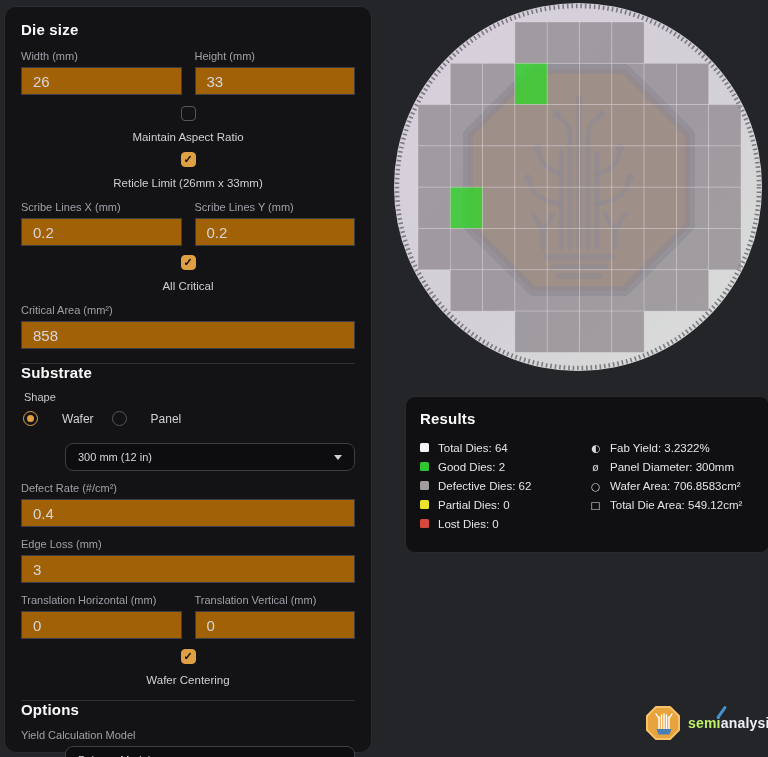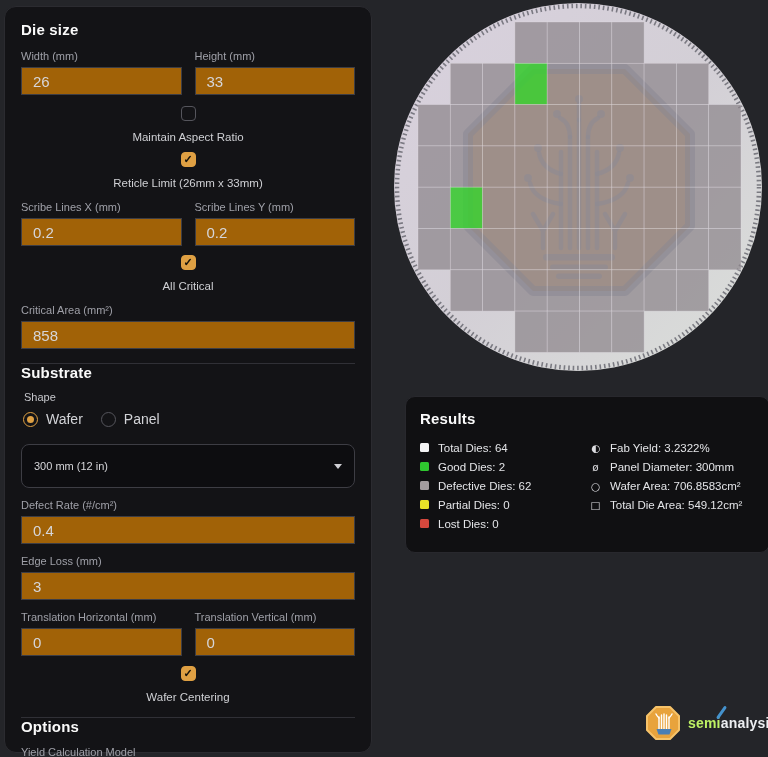--- a/index.html
+++ b/index.html
@@ -11,34 +11,34 @@
               background:#131316;border:1px solid #2b2b30;border-radius:12px;padding:14px 16px;}
   h2.section{font-size:15px;font-weight:bold;color:#fafafa;margin:0;letter-spacing:.2px;}
   .mt2{margin-top:2px}.mt8{margin-top:8px}.mt9{margin-top:9px}.mt10{margin-top:10px}
   .mt11{margin-top:11px}.mt12{margin-top:12px}.mt15{margin-top:15px}
   .mt17{margin-top:17px}
   .row2{display:grid;grid-template-columns:1fr 1fr;column-gap:13px;}
   .field label{display:block;font-size:11px;color:#9fa0a8;margin-bottom:5px;line-height:12px;}
   .tbox{width:100%;box-sizing:border-box;height:28px;background:#a16207;border:1px solid #3d3d44;
         border-radius:0;padding:0 11px;font-size:15px;color:#d6d6da;outline:none;
         font-family:"Liberation Sans",sans-serif;}
-  .select{display:flex;align-items:center;justify-content:space-between;height:44px;background:#0d0d10;
+  .select{display:flex;align-items:center;justify-content:space-between;height:28px;background:#0d0d10;
           border:1px solid #3d3d44;border-radius:8px;padding:0 12px;font-size:11px;color:#d6d6da;
-          box-sizing:border-box;cursor:pointer;}
+          box-sizing:border-box;cursor:pointer;margin-left:44px;}
   .caret{width:0;height:0;border-left:4px solid transparent;border-right:4px solid transparent;
          border-top:5px solid #cfcfd4;}
   .check-row{display:flex;align-items:center;gap:10px;font-size:11.5px;color:#cfd0d4;flex-direction:column;}
   .checkbox{width:15px;height:15px;box-sizing:border-box;border-radius:4px;border:1px solid #55555c;
             background:transparent;display:flex;align-items:center;justify-content:center;
             font-size:11px;font-weight:bold;color:#17130b;flex:0 0 auto;cursor:pointer;}
   .checkbox.on{background:#dfa043;border-color:#dfa043;}
   .divider{border:none;border-top:1px solid #303036;margin:14px 0 0;}
   .sublabel{font-size:11px;color:#c6c7cc;margin-left:3px;line-height:12px;}
   .radio-row{display:flex;align-items:center;gap:18px;margin-left:2px;}
-  .radio-opt{display:flex;align-items:center;gap:8px;font-size:14px;color:#d2d3d7;cursor:pointer;}
+  .radio-opt{display:flex;align-items:center;gap:24px;font-size:12px;color:#d2d3d7;cursor:pointer;}
   .radio{width:15px;height:15px;box-sizing:border-box;border-radius:50%;border:1.5px solid #55555c;
          display:flex;align-items:center;justify-content:center;flex:0 0 auto;}
   .radio.on{border-color:#dfa043;}
   .radio.on::after{content:"";width:7px;height:7px;border-radius:50%;background:#dfa043;}
 
   
   .wafer-wrap{position:absolute;left:393px;top:2px;width:370px;height:370px;}
 
   
   .results-panel{position:absolute;left:405px;top:396px;width:365px;height:157px;box-sizing:border-box;

